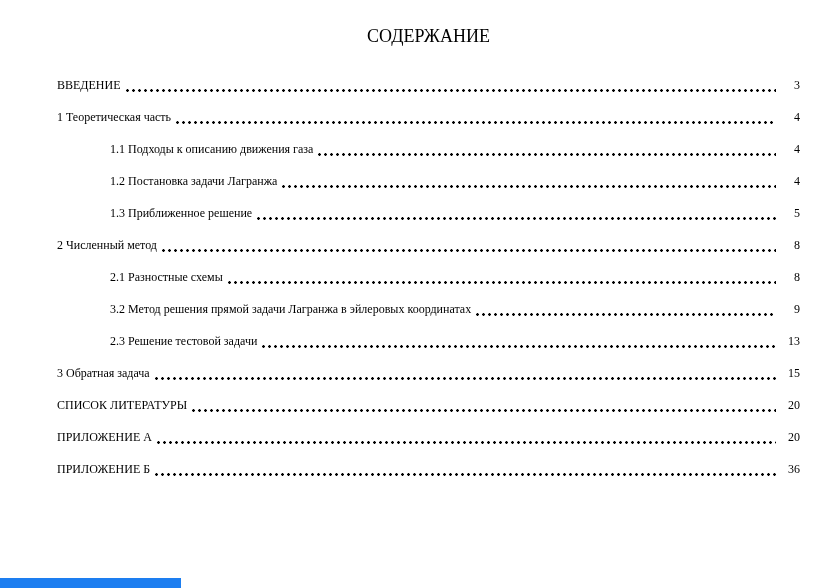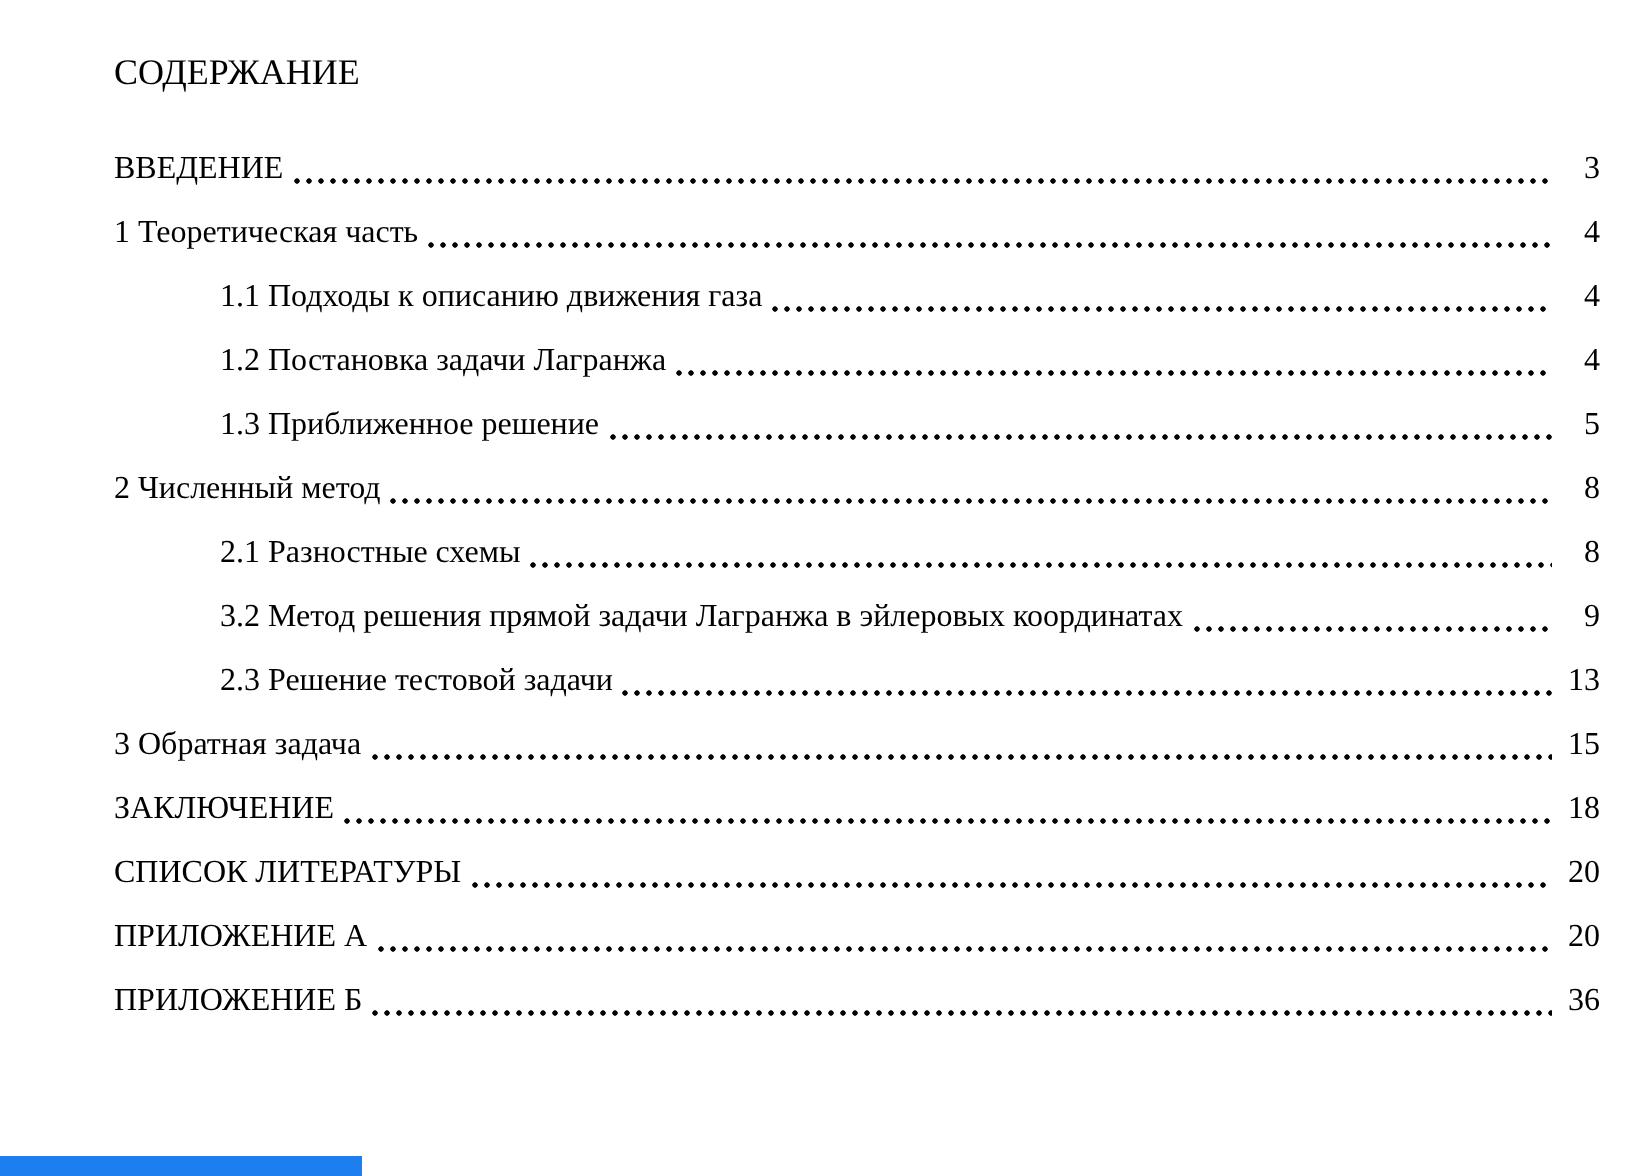--- a/index.html
+++ b/index.html
@@ -14,36 +14,36 @@
     background: #ffffff;
     overflow: hidden;
     font-family: "Liberation Serif", "DejaVu Serif", serif;
     color: #000000;
   }
   .doc-title {
     position: absolute;
     top: 26px;
     left: 57px;
     right: 23px;
-    text-align: left;
+    text-align: center;
     font-size: 18px;
     line-height: 20px;
     white-space: nowrap;
   }
   .toc {
     position: absolute;
     top: 69px;
     left: 57px;
     right: 23px;
   }
   .toc-row {
     display: flex;
     height: 32px;
     line-height: 32px;
-    font-size: 16px;
+    font-size: 12px;
     white-space: nowrap;
   }
   .toc-row.level-1 {
     padding-left: 53px;
     align-items: center;
   }
   .toc-label {
     flex: 0 0 auto;
     margin-right: 3px;
   }
@@ -121,25 +121,20 @@
       <span class="toc-label">2.3 Решение тестовой задачи</span>
       <span class="toc-dots"></span>
       <span class="toc-page">13</span>
     </div>
       <div class="toc-row">
       <span class="toc-label">3 Обратная задача</span>
       <span class="toc-dots"></span>
       <span class="toc-page">15</span>
     </div>
       <div class="toc-row">
-      <span class="toc-label">ЗАКЛЮЧЕНИЕ</span>
-      <span class="toc-dots"></span>
-      <span class="toc-page">18</span>
-    </div>
-      <div class="toc-row">
       <span class="toc-label">СПИСОК ЛИТЕРАТУРЫ</span>
       <span class="toc-dots"></span>
       <span class="toc-page">20</span>
     </div>
       <div class="toc-row">
       <span class="toc-label">ПРИЛОЖЕНИЕ А</span>
       <span class="toc-dots"></span>
       <span class="toc-page">20</span>
     </div>
       <div class="toc-row">

